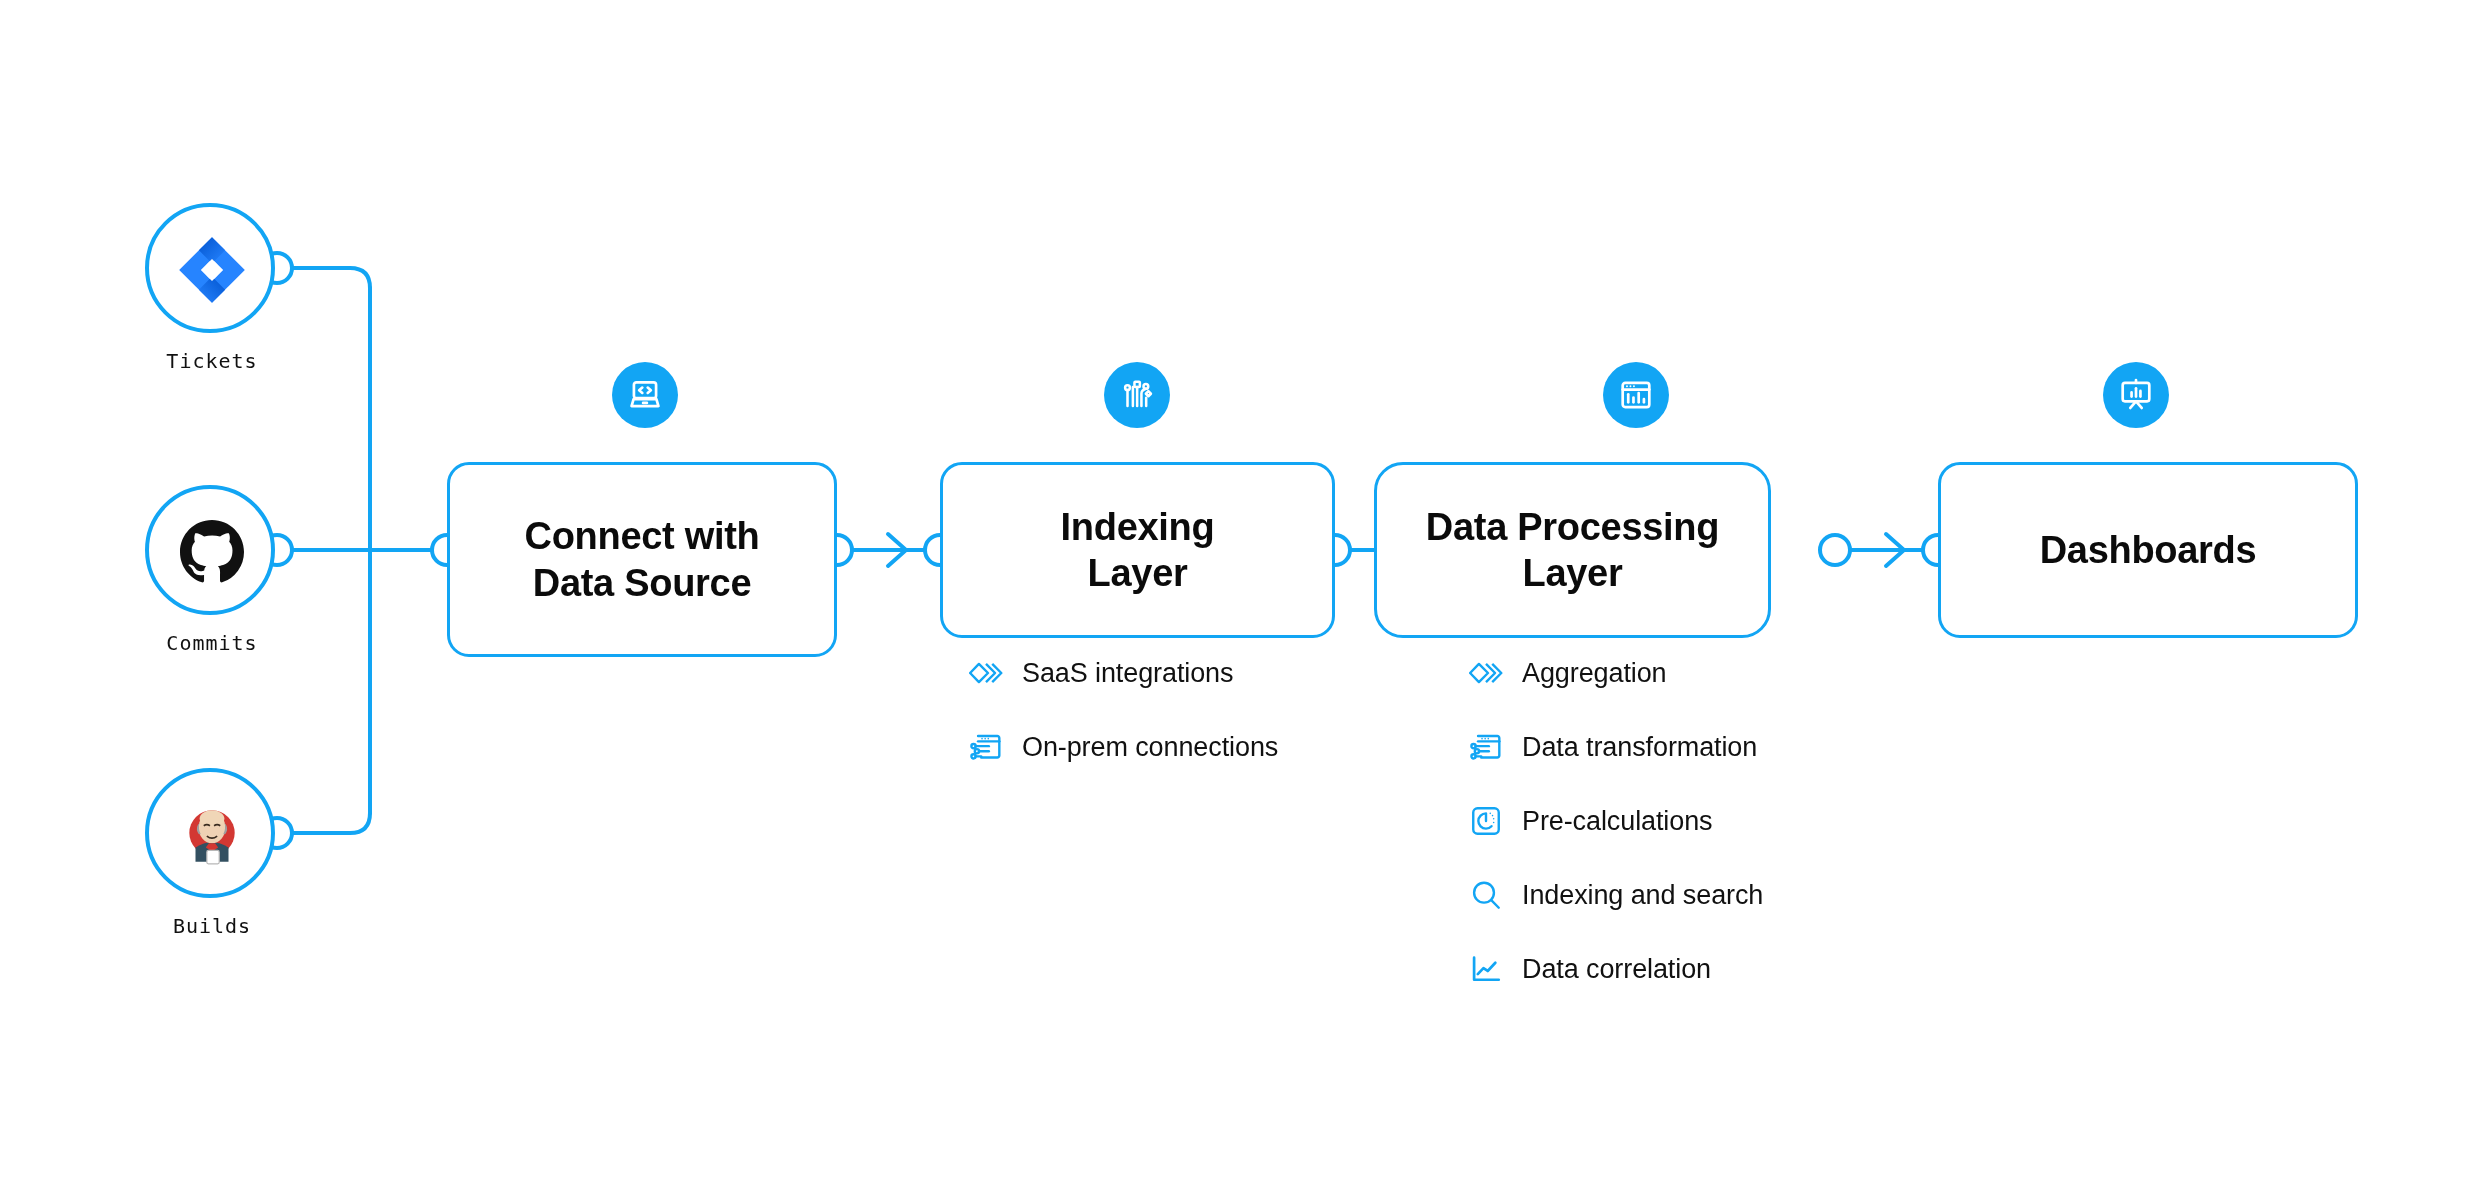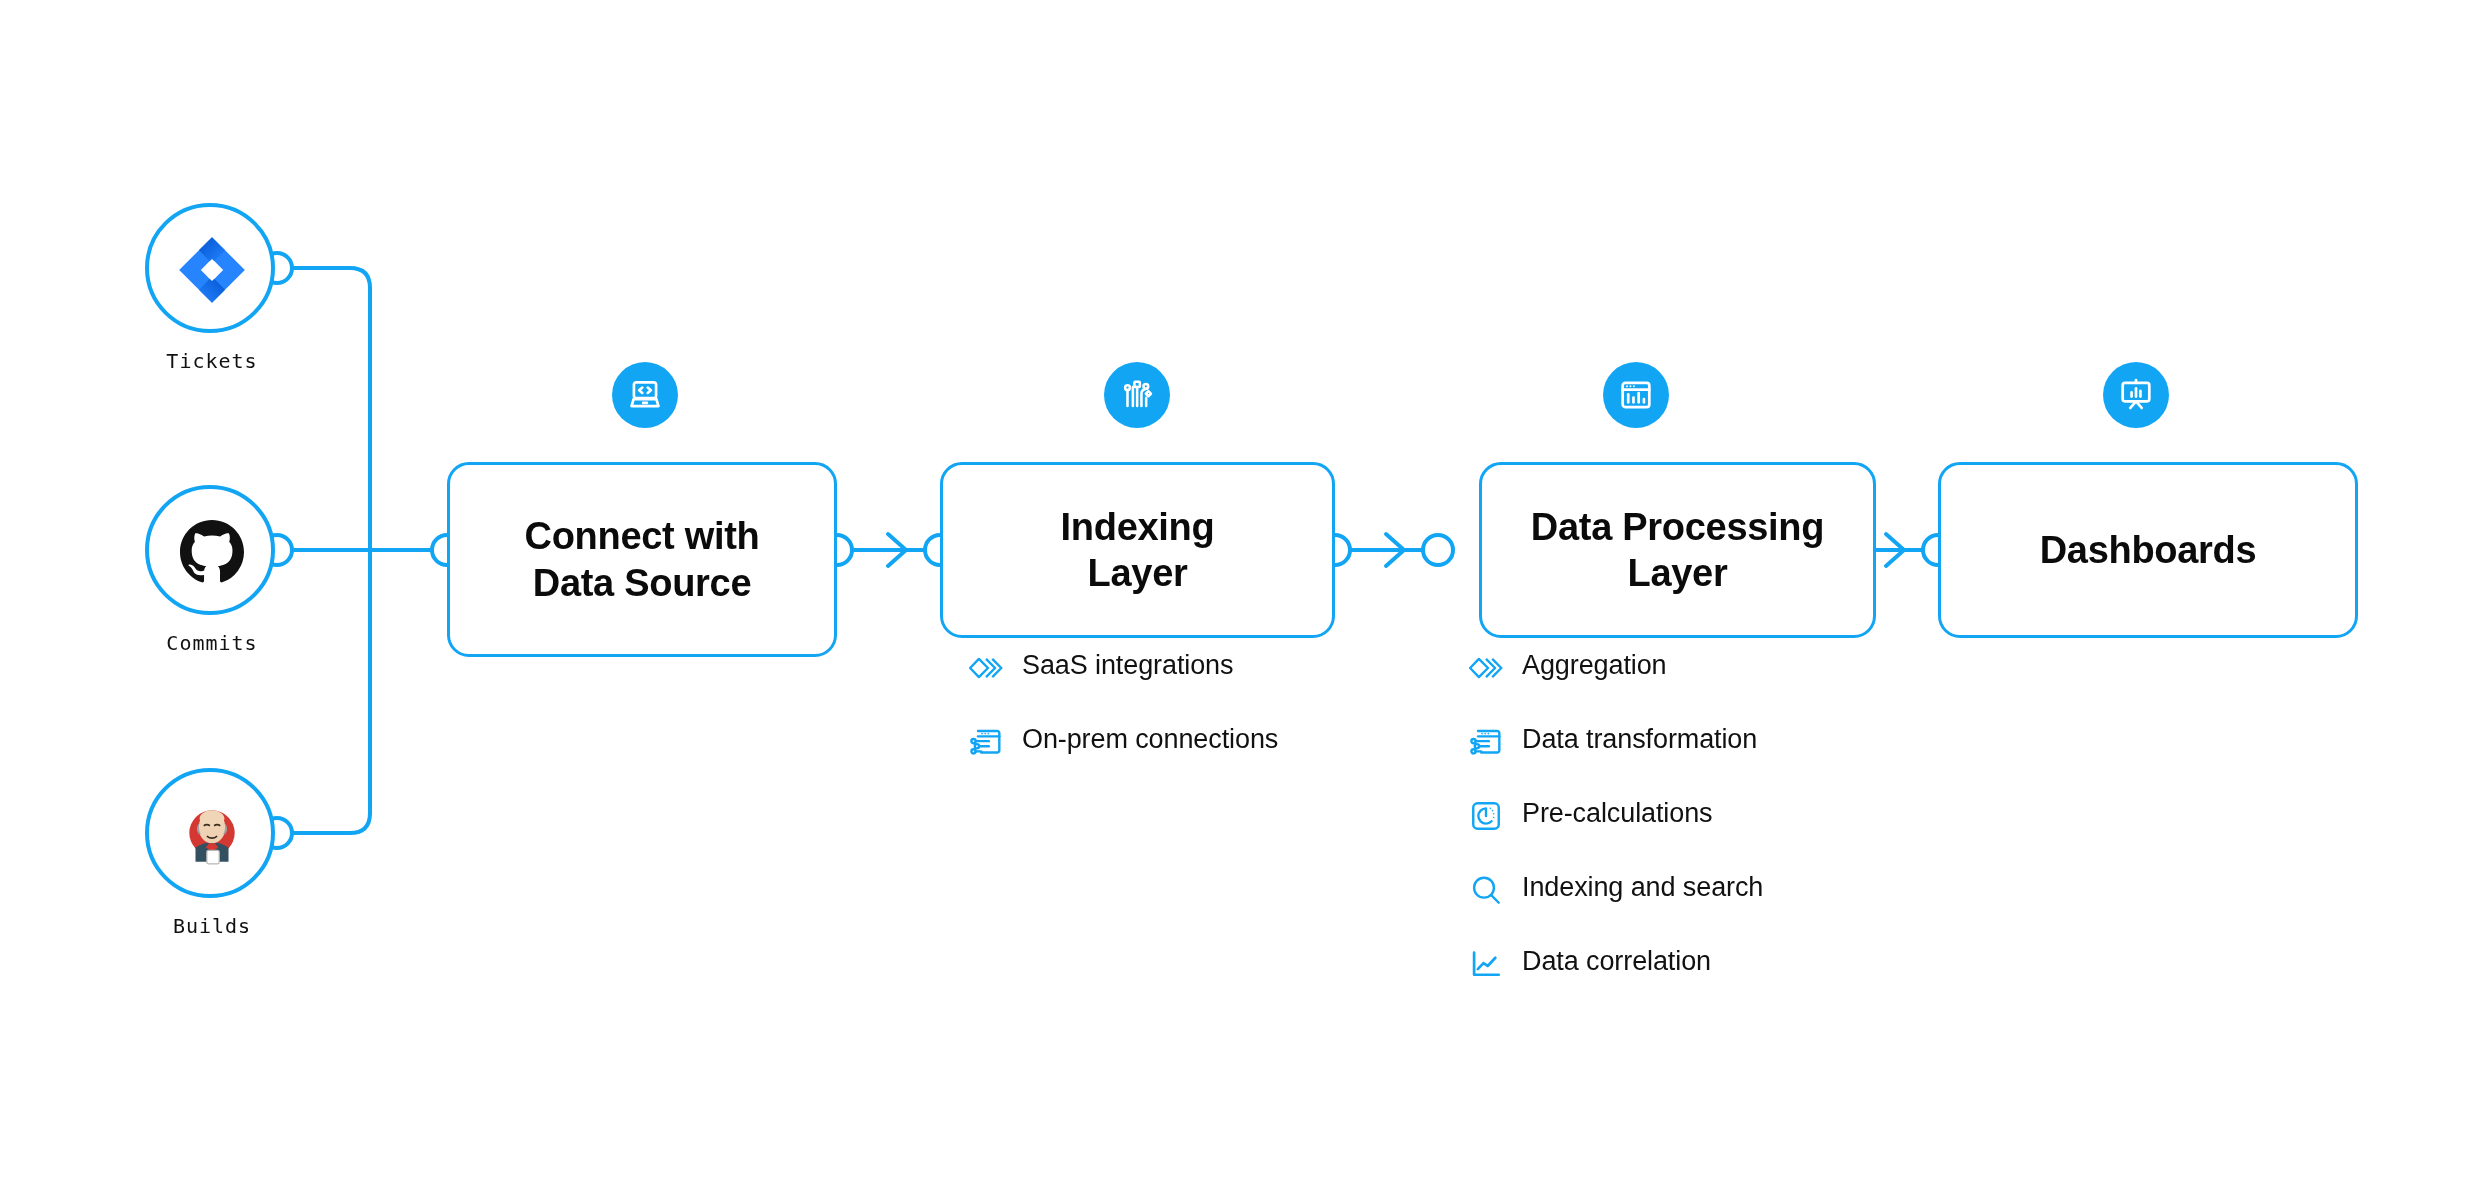--- a/index.html
+++ b/index.html
@@ -40,21 +40,21 @@
   }
 
   
   .badge{
     position:absolute;width:66px;height:66px;border-radius:50%;
     background:#12A5F4;display:flex;align-items:center;justify-content:center;
   }
 
   
   .blist{position:absolute;}
-  .bitem{display:flex;height:46px;margin-bottom:28px;}
+  .bitem{display:flex;align-items:center;height:46px;margin-bottom:28px;}
   .bicon{width:36px;height:36px;flex:0 0 36px;margin-right:18px;
          display:flex;align-items:center;justify-content:center;}
   .btext{font-size:27px;color:#111111;white-space:nowrap;letter-spacing:-0.1px;}
 </style>
 </head>
 <body>
 
 <div id="stage">
 
   <svg id="wires" viewBox="0 0 2490 1182">
@@ -236,21 +236,21 @@
       <path d="M3.6 8.6 H20.4"></path>
       <circle cx="6.3" cy="6.5" r="0.6" fill="#ffffff" stroke="none"></circle>
       <circle cx="8.5" cy="6.5" r="0.6" fill="#ffffff" stroke="none"></circle>
       <circle cx="10.7" cy="6.5" r="0.6" fill="#ffffff" stroke="none"></circle>
       <path d="M7.1 16.6 V11.6"></path>
       <path d="M10.4 16.6 V13.6"></path>
       <path d="M13.7 16.6 V10.8"></path>
       <path d="M17 16.6 V14.6"></path>
     </svg>
   </div>
-  <div class="pbox" style="left:1479px;top:462px;width:397px;height:176px;">
+  <div class="pbox" style="left:1374px;top:462px;width:397px;height:176px;border-radius:29px;">
     <div class="pbox-title">
       <span>Data Processing</span><br>
       <span>Layer</span>
     </div>
   </div>
 
   <div class="blist" style="left:1468px;top:650px;">
     <div class="bitem">
       <span class="bicon">
         <svg width="34" height="34" viewBox="0 0 24 24" fill="none" stroke="#12A5F4" stroke-width="1.7" stroke-linejoin="round">

